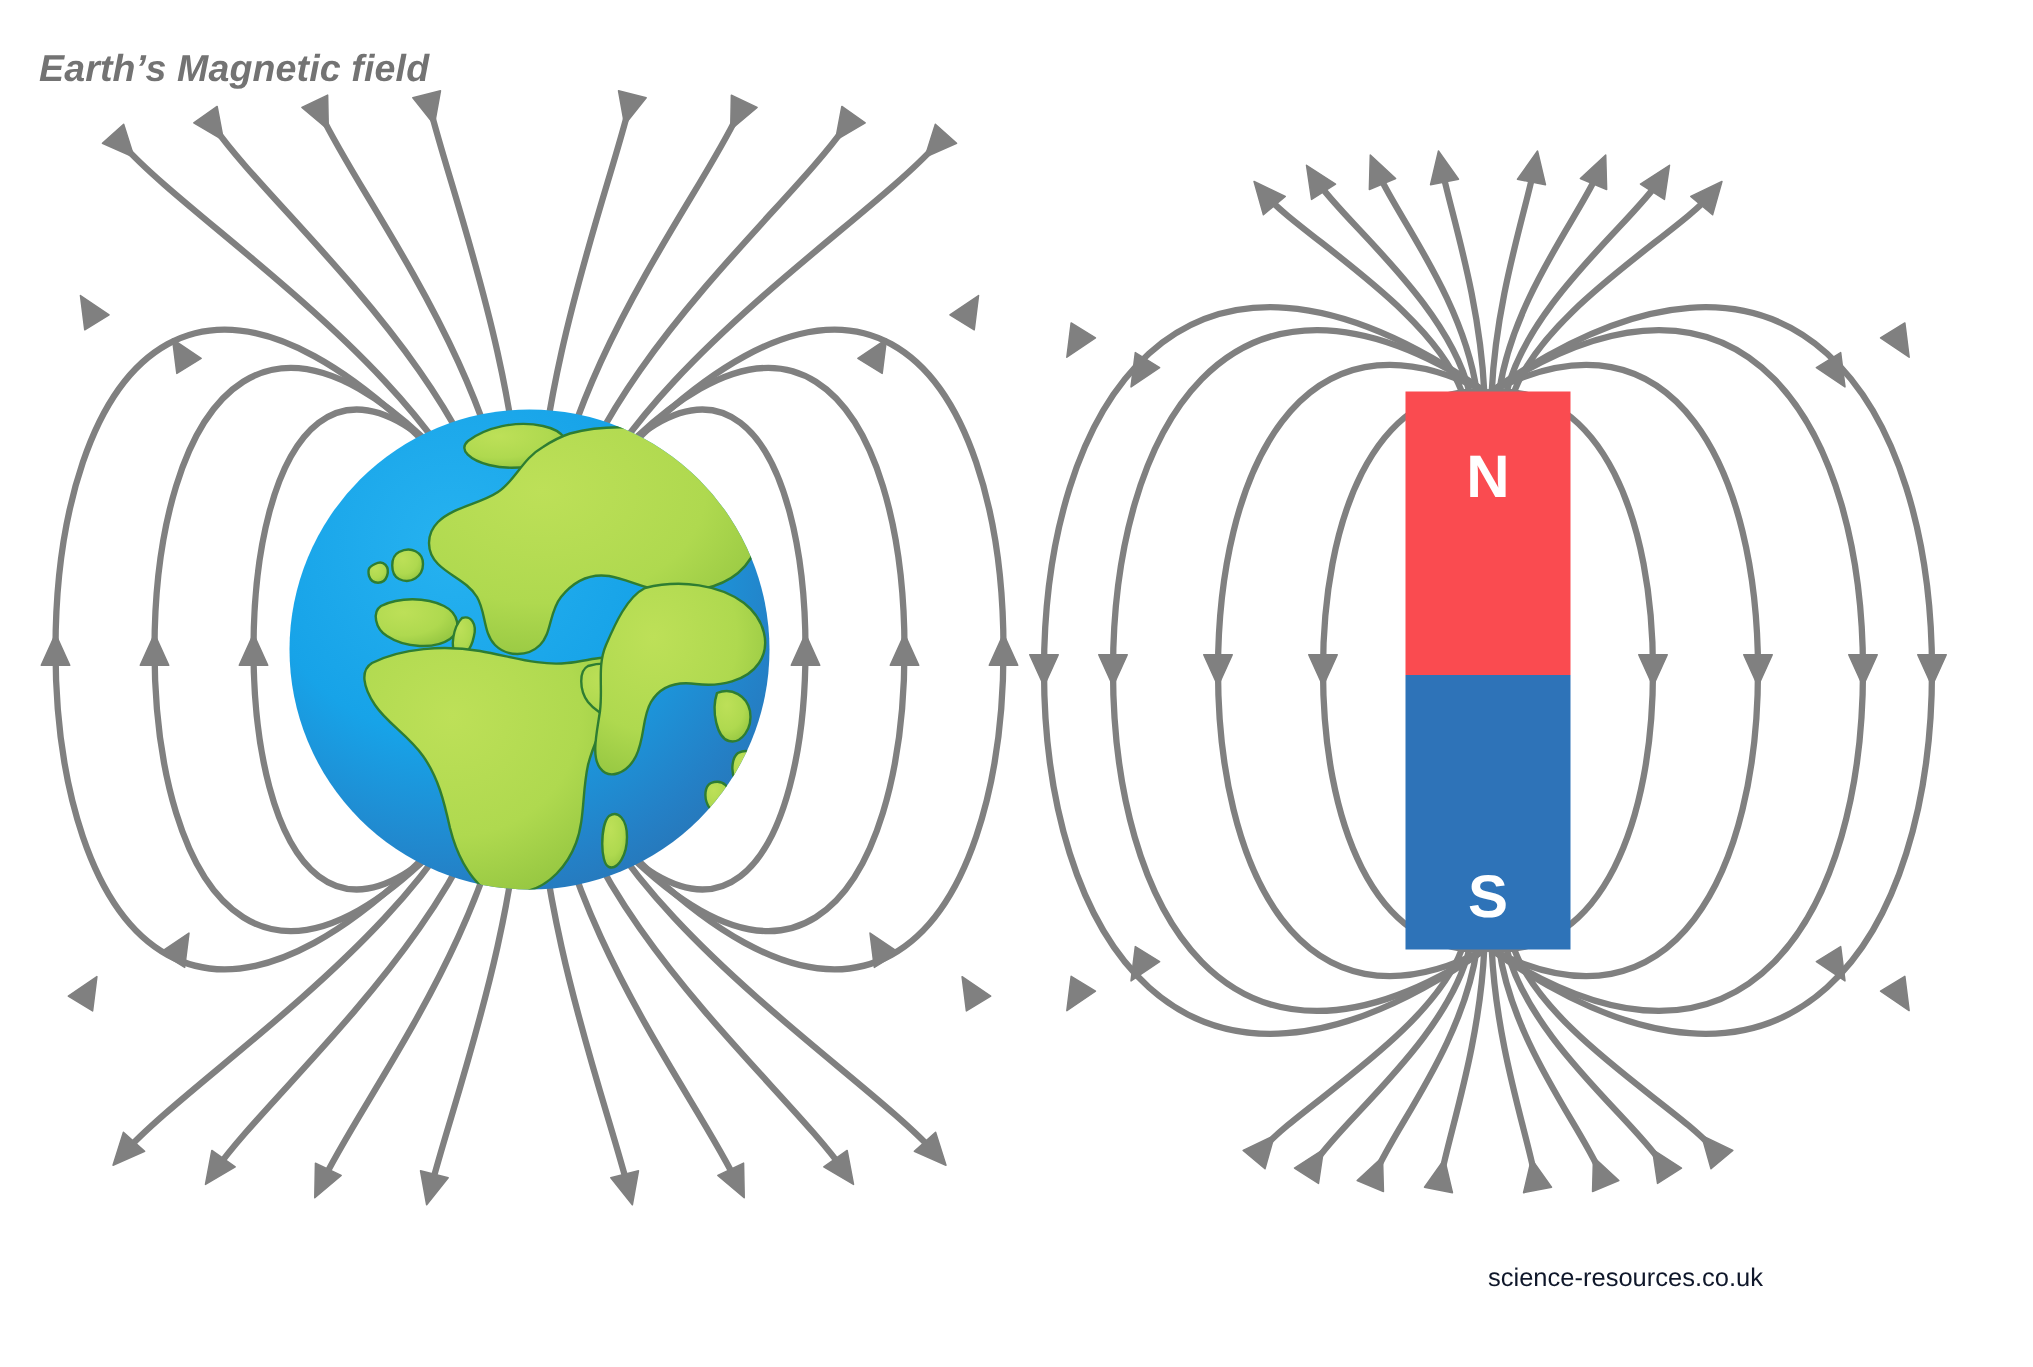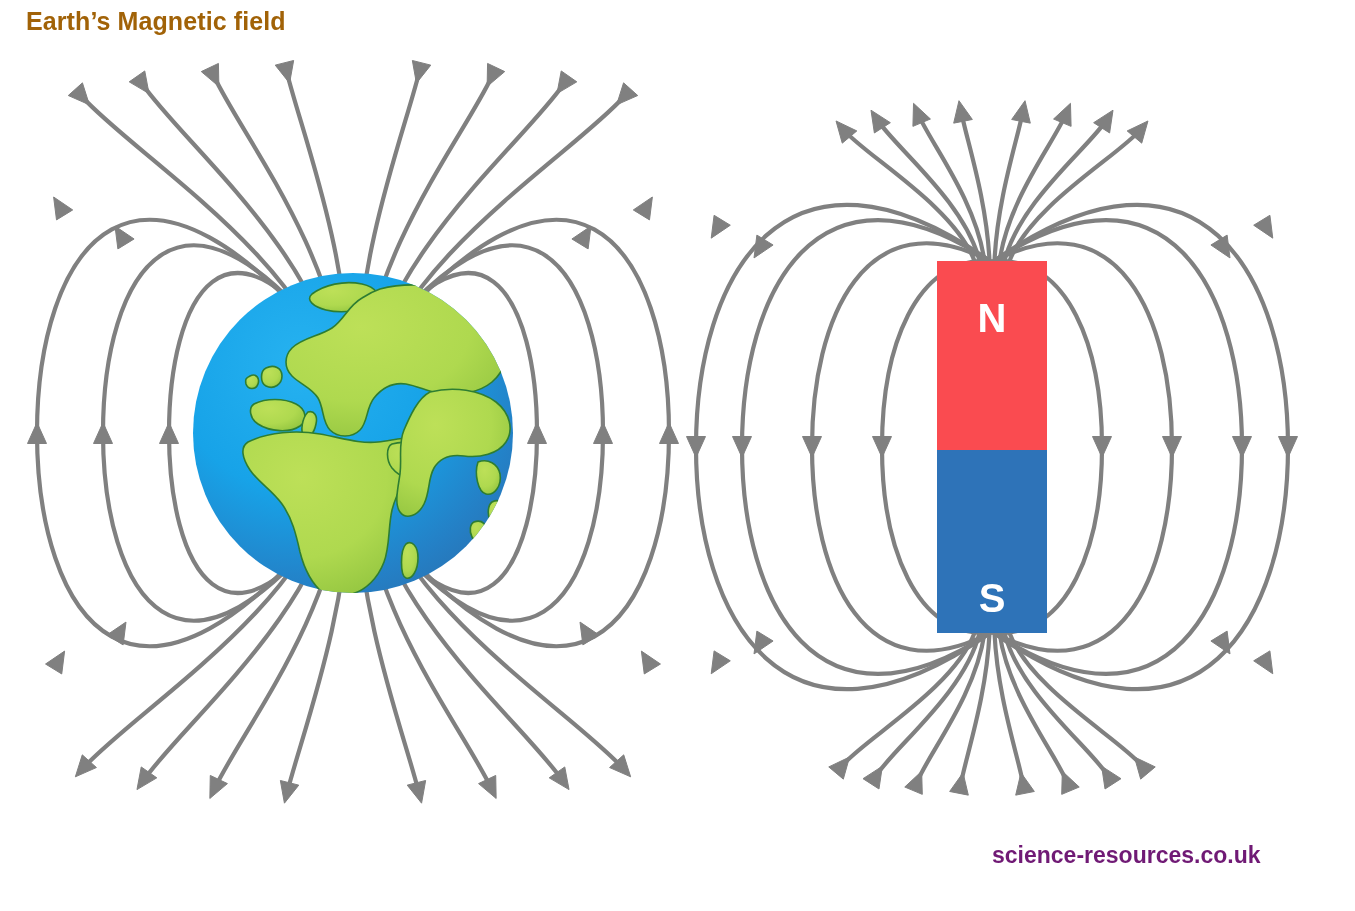--- a/index.html
+++ b/index.html
@@ -17,34 +17,35 @@
   }
   #stage {
     position: relative;
     width: 1355px;
     height: 911px;
     background: #ffffff;
   }
   #title {
     position: absolute;
     left: 26px;
-    top: 7px;
+    top: 32px;
     font-size: 25px;
     font-weight: bold;
-    color: #a16207;
+    color: #737373;
     letter-spacing: 0.1px;
     white-space: nowrap;
+    font-style: italic;
   }
   #credit {
     position: absolute;
     left: 992px;
     top: 842px;
-    font-size: 23px;
-    font-weight: bold;
-    color: #701a75;
+    font-size: 17px;
+    font-weight: normal;
+    color: #0f172a;
     white-space: nowrap;
   }
   #field-svg {
     position: absolute;
     left: 0;
     top: 0;
     width: 1355px;
     height: 911px;
   }
   .globe-wrap {

